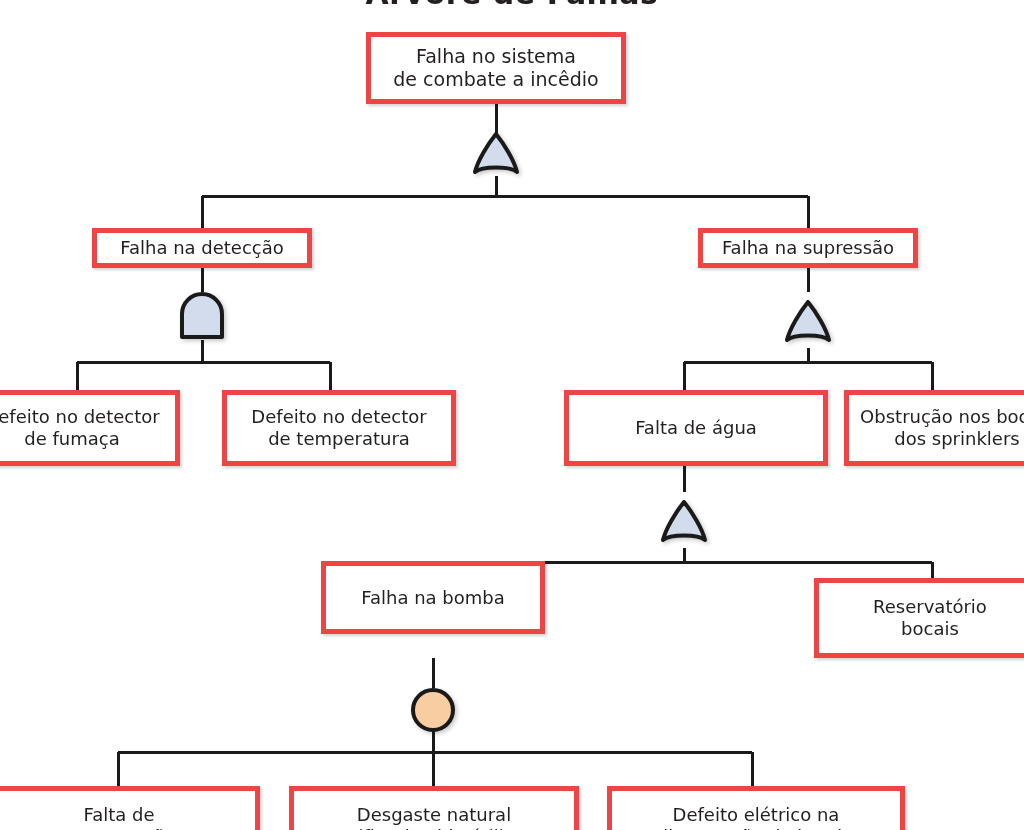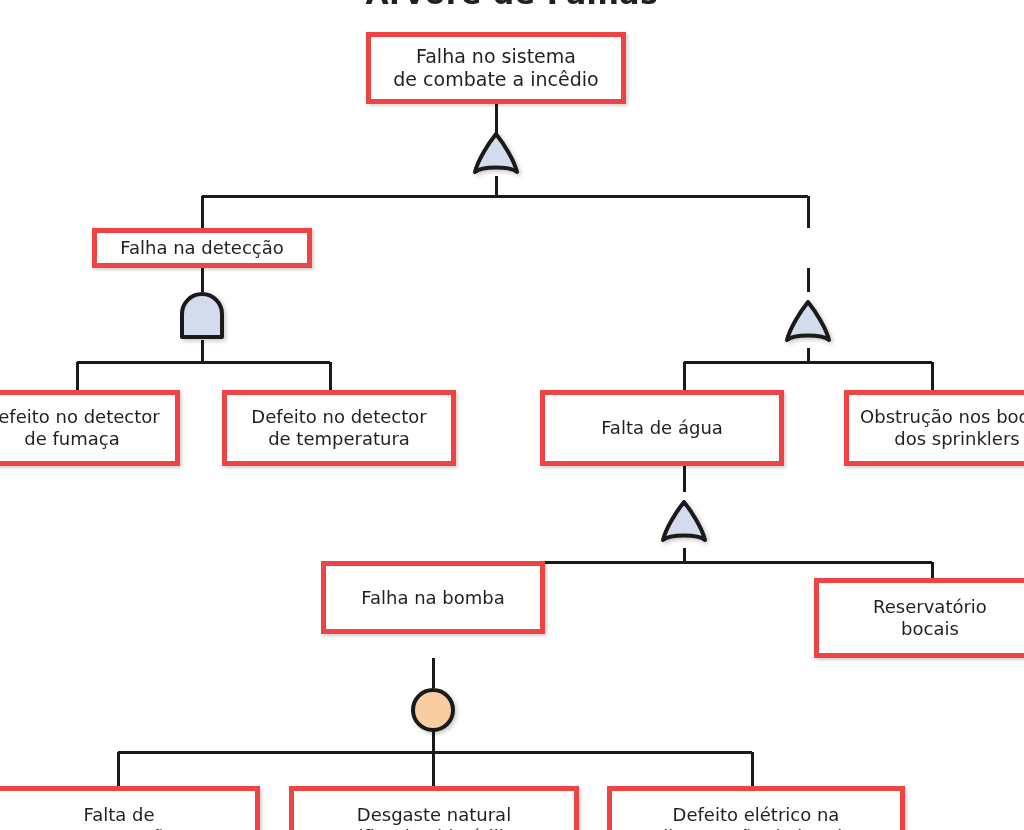--- a/index.html
+++ b/index.html
@@ -125,20 +125,23 @@
   <div class="gate" style="left:472px; top:132px; width:48px; height:46px;">
     <svg width="48" height="46" viewBox="0 0 48 46">
       <path d="M24 2 C32 12 42 28 45 40 C38 34 10 34 3 40 C6 28 16 12 24 2 Z" fill="#d3dcec" stroke="#1a1a1a" stroke-width="4" stroke-linejoin="round"></path>
     </svg>
   </div>
 
   <div class="node n-mid" style="left:92px; top:228px; width:220px; height:40px;">
     <span class="txt">Falha na detecção</span>
   </div>
 
+  <div class="node n-mid" style="left:698px; top:228px; width:220px; height:40px;">
+    <span class="txt">Falha na supressão</span>
+  </div>
 
   <div class="gate" style="left:179px; top:292px; width:46px; height:48px;">
     <svg width="46" height="48" viewBox="0 0 46 48">
       <path d="M3 45 L3 22 A20 20 0 0 1 43 22 L43 45 Z" fill="#d3dcec" stroke="#1a1a1a" stroke-width="4" stroke-linejoin="round"></path>
     </svg>
   </div>
 
   <div class="gate" style="left:784px; top:300px; width:48px; height:46px;">
     <svg width="48" height="46" viewBox="0 0 48 46">
       <path d="M24 2 C32 12 42 28 45 40 C38 34 10 34 3 40 C6 28 16 12 24 2 Z" fill="#d3dcec" stroke="#1a1a1a" stroke-width="4" stroke-linejoin="round"></path>
@@ -148,21 +151,21 @@
   <div class="node n-basic" style="left:-36px; top:390px; width:216px; height:76px;">
     <span class="txt">Defeito no detector
 de fumaça</span>
   </div>
 
   <div class="node n-basic" style="left:222px; top:390px; width:234px; height:76px;">
     <span class="txt">Defeito no detector
 de temperatura</span>
   </div>
 
-  <div class="node n-basic" style="left:540px; top:390px; width:244px; height:76px;">
+  <div class="node n-basic" style="left:564px; top:390px; width:264px; height:76px;">
     <span class="txt">Falta de água</span>
   </div>
 
   <div class="node n-basic" style="left:844px; top:390px; width:226px; height:76px;">
     <span class="txt">Obstrução nos bocais
 dos sprinklers</span>
   </div>
 
   <div class="gate" style="left:660px; top:500px; width:48px; height:46px;">
     <svg width="48" height="46" viewBox="0 0 48 46">

